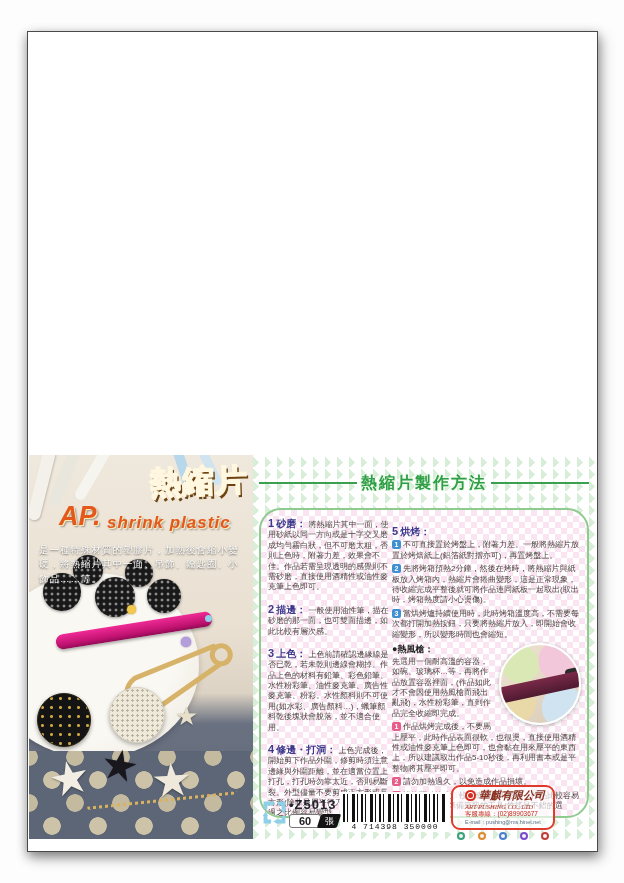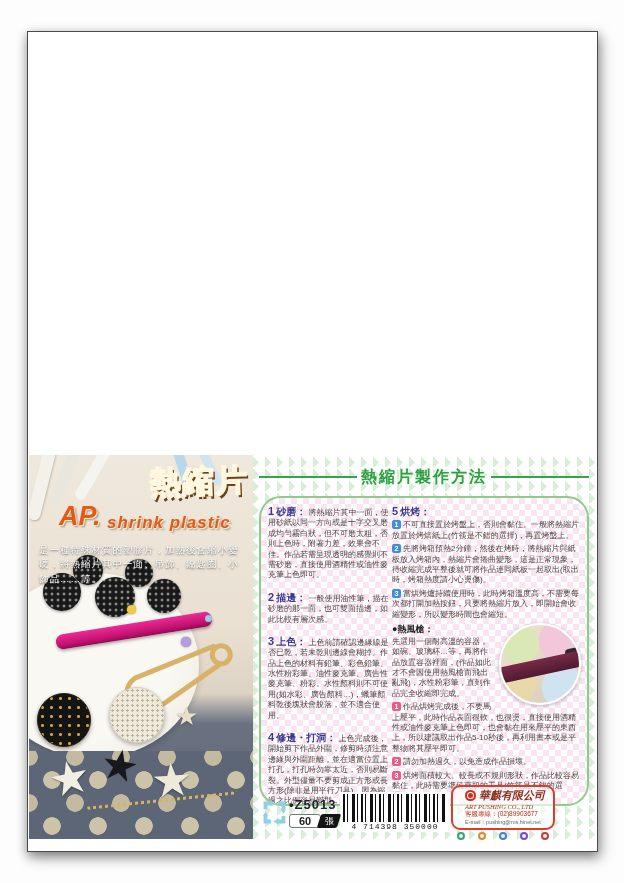--- a/index.html
+++ b/index.html
@@ -75,30 +75,30 @@
   .sub-b { position:absolute; left:78px; top:58px; font-size:17px; font-weight:bold; font-style:italic;
            color:#e4581c; letter-spacing:1px; text-shadow:1px 1px 0 #ffe9b0, 2px 2px 2px rgba(0,0,0,.35); }
   .desc { position:absolute; left:10px; top:88px; width:204px; font-size:9.5px; line-height:1.5;
           color:#ffffff; text-shadow:0 1px 2px rgba(0,0,0,.65); letter-spacing:1px; }
 
   
   .panel { position:relative; width:343px; height:384px;
            background-color:#ffffff;
            background-image:conic-gradient(from 225deg at 50% 62%, #d8eed8 90deg, transparent 0);
            background-size:12px 12px; padding:3px 5px 0 4px; }
-  .panel-title-row { display:flex; align-items:center; height:22px; margin:8px 2px; }
+  .panel-title-row { display:flex; align-items:center; height:22px; margin:14px 2px; }
   .panel-title-row .line { flex:1; height:2px; background:#39a14e; }
   .panel-title { font-size:16px; font-weight:bold; color:#2f9e44; letter-spacing:2px; padding:0 4px;
                  text-shadow:1px 1px 0 #eafbea, -1px -1px 0 #eafbea; white-space:nowrap; }
   .panel-box { position:relative; margin:2px 2px 0 2px; height:310px; border:2px solid #8fca8f; border-radius:22px;
                background-color:#ffffff;
                background-image:conic-gradient(#fbe4f1 90deg, #ffffff 0 180deg, #fbe4f1 0 270deg, #ffffff 0);
                background-size:12px 12px; display:flex; gap:0; padding:6px 6px 4px 7px; overflow:hidden; }
   .col-left  { width:124px; flex:none; }
-  .col-right { flex:1; min-width:0; }
+  .col-right { flex:1; min-width:0;margin-top:8px; }
 
   .step { margin-bottom:9px; font-size:8px; line-height:1.3; color:#4a4440; }
   .step-num  { font-size:11px; font-weight:bold; color:#3d3a8c; }
   .step-name { font-size:10px; font-weight:bold; color:#3d3a8c; }
   .step-body { font-size:8px; color:#4a4440; }
 
   .sub-label { font-size:9px; font-weight:bold; color:#222; display:block; margin:2px 0 1px; }
   .pt { font-size:8px; line-height:1.3; color:#4a4440; margin-bottom:3px; }
   .pt-n { display:inline-block; min-width:9px; padding:0 1px; margin-right:2px; text-align:center;
           background:#3f8fd2; color:#fff; font-size:7px; font-weight:bold; border-radius:2px; line-height:9px; }
@@ -228,21 +228,21 @@
             </p>
           </div>
 
           <div class="col-right">
             <p class="step" style="margin-bottom:2px;">
               <span class="step-num">5</span>
               <span class="step-name">烘烤：</span>
             </p>
 
             <p class="pt">
-              <span class="pt-n">1</span><span>不可直接置於烤盤上，否則會黏住。一般將熱縮片放置於烤焙紙上(竹筷是不錯的選擇)，再置烤盤上。</span>
+              <span class="pt-n">1</span><span>不可直接置於烤盤上，附著力差。一般將熱縮片放置於烤焙紙上(鋁箔紙對摺亦可)，再置烤盤上。</span>
             </p>
             <p class="pt">
               <span class="pt-n">2</span><span>先將烤箱預熱2分鐘，然後在烤時，將熱縮片與紙板放入烤箱內，熱縮片會捲曲變形，這是正常現象，待收縮完成平整後就可將作品連同紙板一起取出(取出時，烤箱熱度請小心燙傷)。</span>
             </p>
             <p class="pt">
               <span class="pt-n">3</span><span>當烘烤爐持續使用時，此時烤箱溫度高，不需要每次都打開加熱按鈕，只要將熱縮片放入，即開始會收縮變形，所以變形時間也會縮短。</span>
             </p>
 
             <div class="hg-photo">
               <div class="hg-nozzle"></div>

